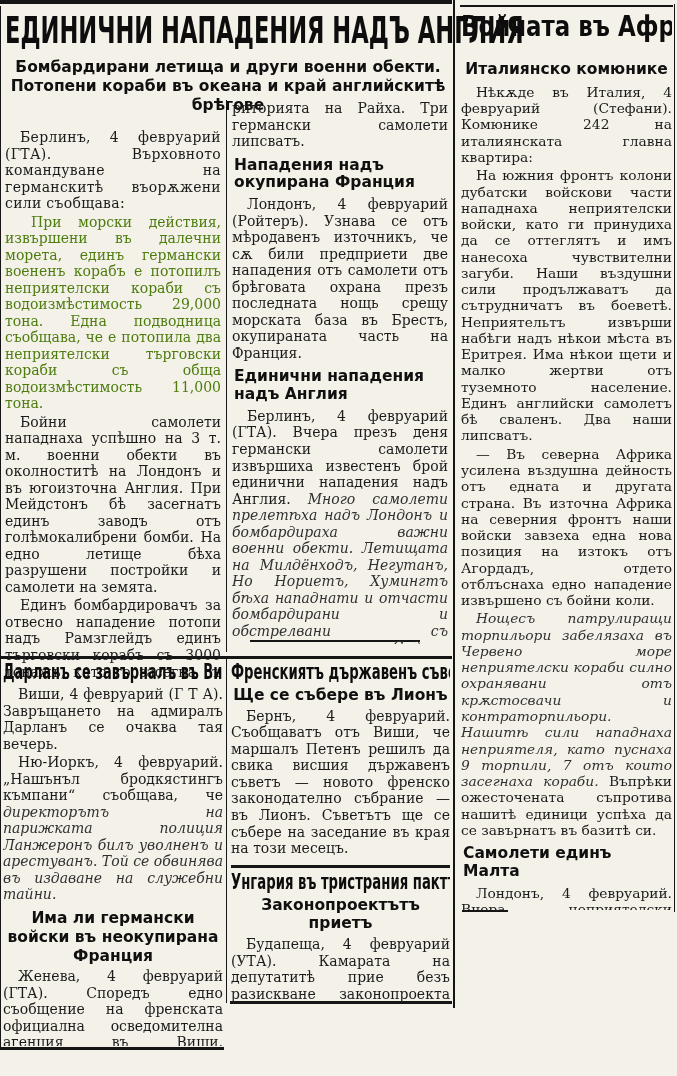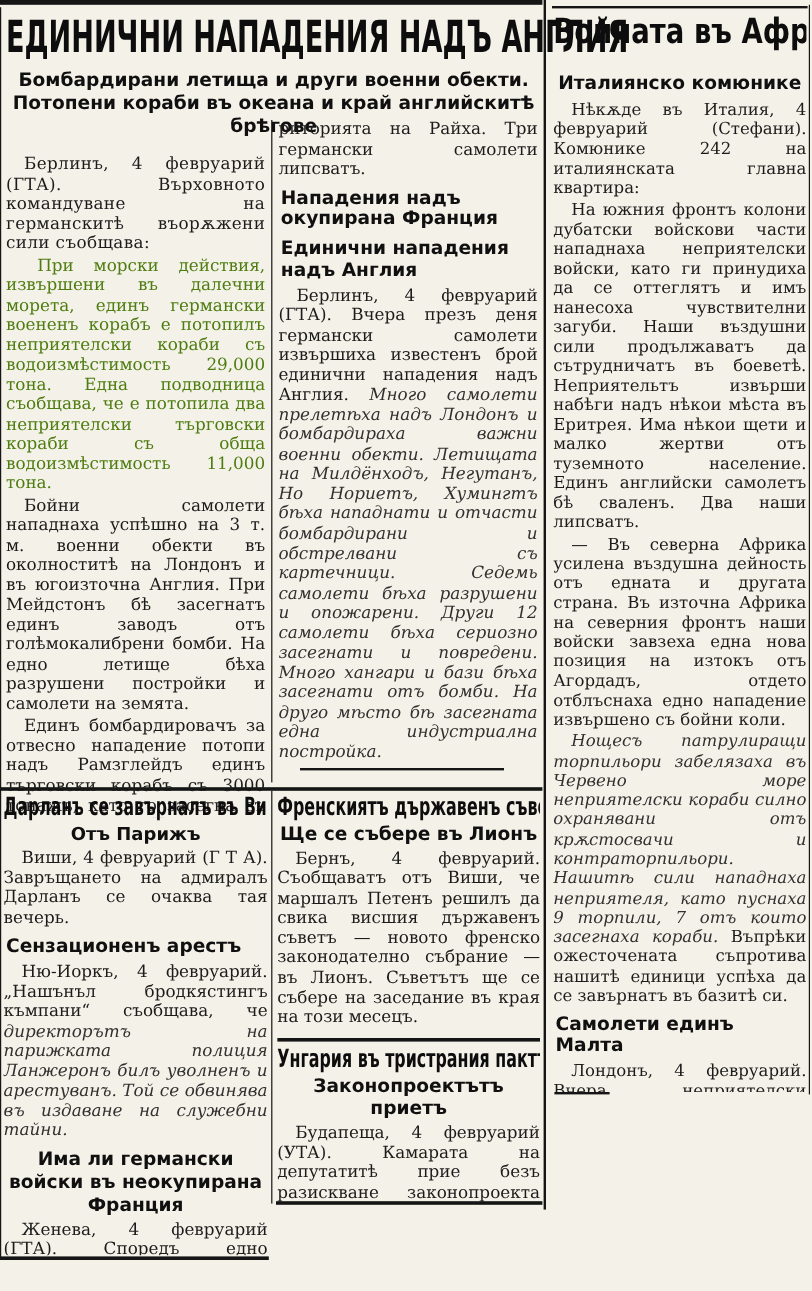--- a/index.html
+++ b/index.html
@@ -61,32 +61,31 @@
   <p class="para"><span class="dateline">Берлинъ, 4 февруарий (ГТА). Върховното командуване на германскитѣ въорѫжени сили съобщава:</span></p>
   <p class="para comm-p">При морски действия, извършени въ далечни морета, единъ германски воененъ корабъ е потопилъ неприятелски кораби съ водоизмѣстимость 29,000 тона. Една подводница съобщава, че е потопила два неприятелски търговски кораби съ обща водоизмѣстимость 11,000 тона.</p>
   <p class="para">Бойни самолети нападнаха успѣшно на 3 т. м. военни обекти въ околноститѣ на Лондонъ и въ югоизточна Англия. При Мейдстонъ бѣ засегнатъ единъ заводъ отъ голѣмокалибрени бомби. На едно летище бѣха разрушени постройки и самолети на земята.</p>
   <p class="para"><span>Единъ бомбардировачъ за отвесно нападение потопи надъ Рамзглейдъ единъ търговски корабъ съ 3000 тонажъ, като го засегна съ прѣкъ ударъ. Поставянето на мини въ английски пристанища продължава. </span></p>
 
 </div>
 
 <div class="abs copy col" style="left:232px;top:100px;width:216px;height:544px;">
   <p class="para flush">риторията на Райха. Три германски самолети липсватъ.</p>
   <div class="crosshead">Нападения надъ окупирана Франция</div>
+  <p class="para">Лондонъ, 4 февруарий (Ройтеръ). Узнава се отъ мѣродавенъ източникъ, че сѫ били предприети две нападения отъ самолети отъ брѣговата охрана презъ последната нощь срещу морската база въ Брестъ, окупираната часть на Франция.</p>
   <div class="crosshead">Единични нападения надъ Англия</div>
   <p class="para"><span>Берлинъ, 4 февруарий (ГТА). Вчера презъ деня германски самолети извършиха известенъ брой единични нападения надъ Англия. </span><span class="comm">Много самолети прелетѣха надъ Лондонъ и бомбардираха важни военни обекти. Летищата на Милдёнходъ, Негутанъ, Но Нориетъ, Хумингтъ бѣха нападнати и отчасти бомбардирани и обстрелвани съ картечници. Седемь самолети бѣха разрушени и опожарени. Други 12 самолети бѣха сериозно засегнати и повредени. Много хангари и бази бѣха засегнати отъ бомби. На друго мѣсто бѣ засегната една индустриална постройка.</span></p>
 </div>
 
 <div class="abs col" style="left:3px;top:662px;width:220px;height:384px;">
   <div class="big-head" style="font-size:21px;height:24px;">
     <span class="sq" style="transform:scaleX(0.62);">Дарланъ се завърналъ въ Виши</span>
   </div>
-  <div class="subhead" style="font-size:15px;margin-bottom:3px;">Отъ Парижъ</div>
   <div class="copy">
     <p class="para">Виши, 4 февруарий (Г Т А). Завръщането на адмиралъ Дарланъ се очаква тая вечерь.</p>
-    <div class="crosshead">Сензационенъ арестъ</div>
     <p class="para"><span>Ню-Иоркъ, 4 февруарий. „Нашънъл бродкястингъ къмпани“ съобщава, че </span><span class="comm">директорътъ на парижката полиция Ланжеронъ билъ уволненъ и арестуванъ. Той се обвинява въ издаване на служебни тайни.</span></p>
     <div class="subhead" style="font-size:15.5px;margin:6px 0 3px 0;">Има ли германски войски въ неокупирана Франция</div>
     <p class="para">Женева, 4 февруарий (ГТА). Споредъ едно съобщение на френската официална осведомителна агенция въ Виши, опровергаватъ се категорично отъ осведоменитѣ срѣди разпространенитѣ слухове, че германски войски навлѣзли въ незавзетата територия на Франция.</p>
   </div>
 </div>
 
 <div class="abs col" style="left:231px;top:662px;width:219px;height:340px;">
   <div class="big-head" style="font-size:21px;height:24px;">
     <span class="sq" style="transform:scaleX(0.63);">Френскиятъ държавенъ съветъ</span>
   </div>

